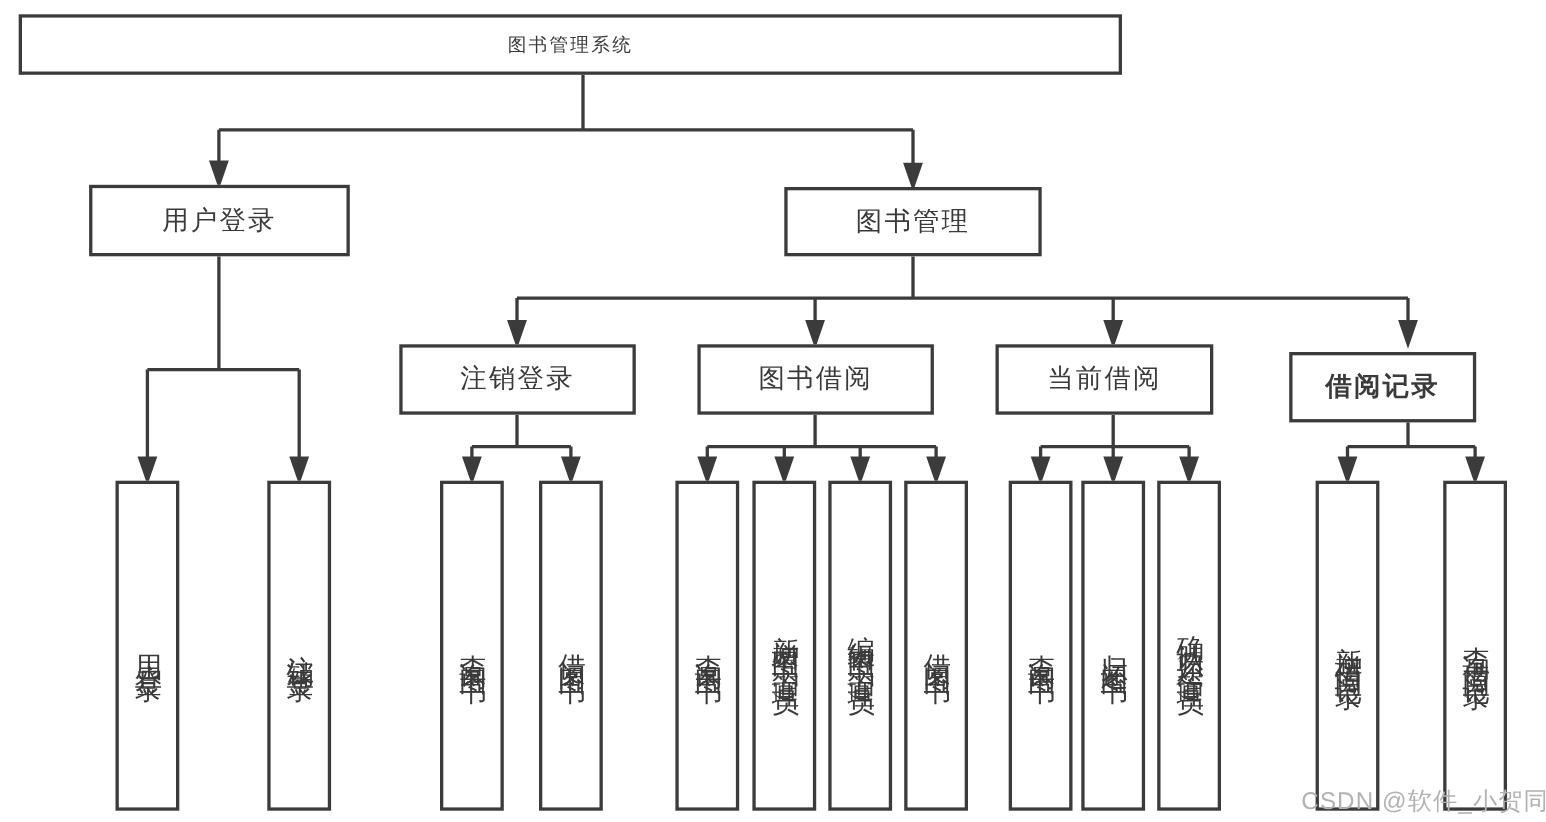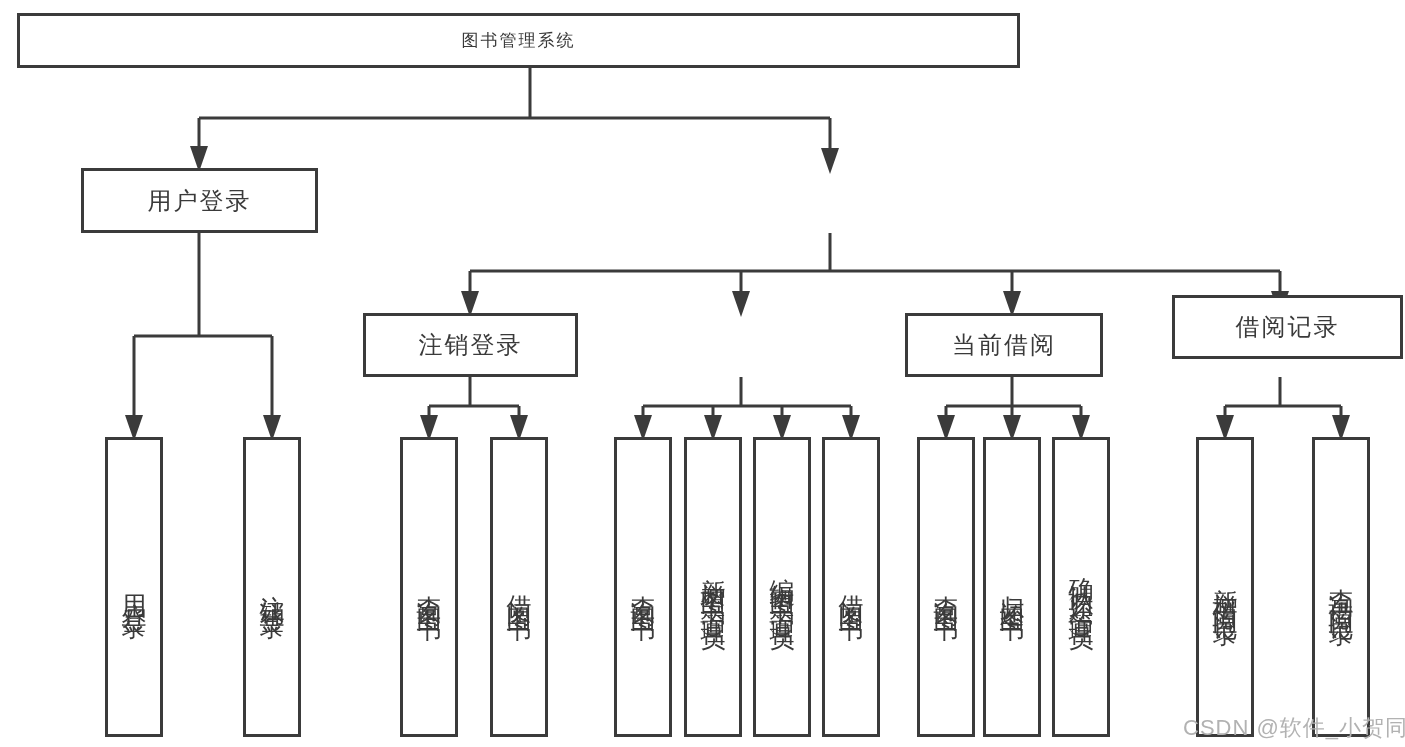--- a/index.html
+++ b/index.html
@@ -107,24 +107,26 @@
     <polygon points="1072,415 1090,415 1081,441"></polygon>
 
     <path d="M1280 377 V406 M1225 406 H1341 M1225 406 V421 M1341 406 V421"></path>
     <polygon points="1216,415 1234,415 1225,441"></polygon>
     <polygon points="1332,415 1350,415 1341,441"></polygon>
   </svg>
 
   <div class="node h-node root-node" style="left:17px; top:13px; width:1003px; height:55px;">图书管理系统</div>
 
   <div class="node h-node" style="left:81px; top:168px; width:237px; height:65px;">用户登录</div>
+  <div class="node h-node" style="left:713px; top:170px; width:234px; height:63px;">图书管理</div>
 
   <div class="node h-node" style="left:363px; top:313px; width:215px; height:64px;">注销登录</div>
+  <div class="node h-node" style="left:634px; top:313px; width:215px; height:64px;">图书借阅</div>
   <div class="node h-node" style="left:905px; top:313px; width:198px; height:64px;">当前借阅</div>
-  <div class="node h-node" style="left:1172px; top:295px; width:231px; height:64px;">借阅记录</div>
+  <div class="node h-node" style="left:1172px; top:320px; width:170px; height:64px;font-weight:bold;">借阅记录</div>
 
   <div class="node v-node" style="left:105px; top:437px; width:58px; height:300px;">用户登录</div>
   <div class="node v-node" style="left:243px; top:437px; width:58px; height:300px;">注销登录</div>
 
   <div class="node v-node" style="left:400px; top:437px; width:58px; height:300px;">查询图书</div>
   <div class="node v-node" style="left:490px; top:437px; width:58px; height:300px;">借阅图书</div>
 
   <div class="node v-node" style="left:614px; top:437px; width:58px; height:300px;">查询图书</div>
   <div class="node v-node" style="left:684px; top:437px; width:58px; height:300px;">新增图书（管理员）</div>
   <div class="node v-node" style="left:753px; top:437px; width:58px; height:300px;">编辑图书（管理员）</div>

